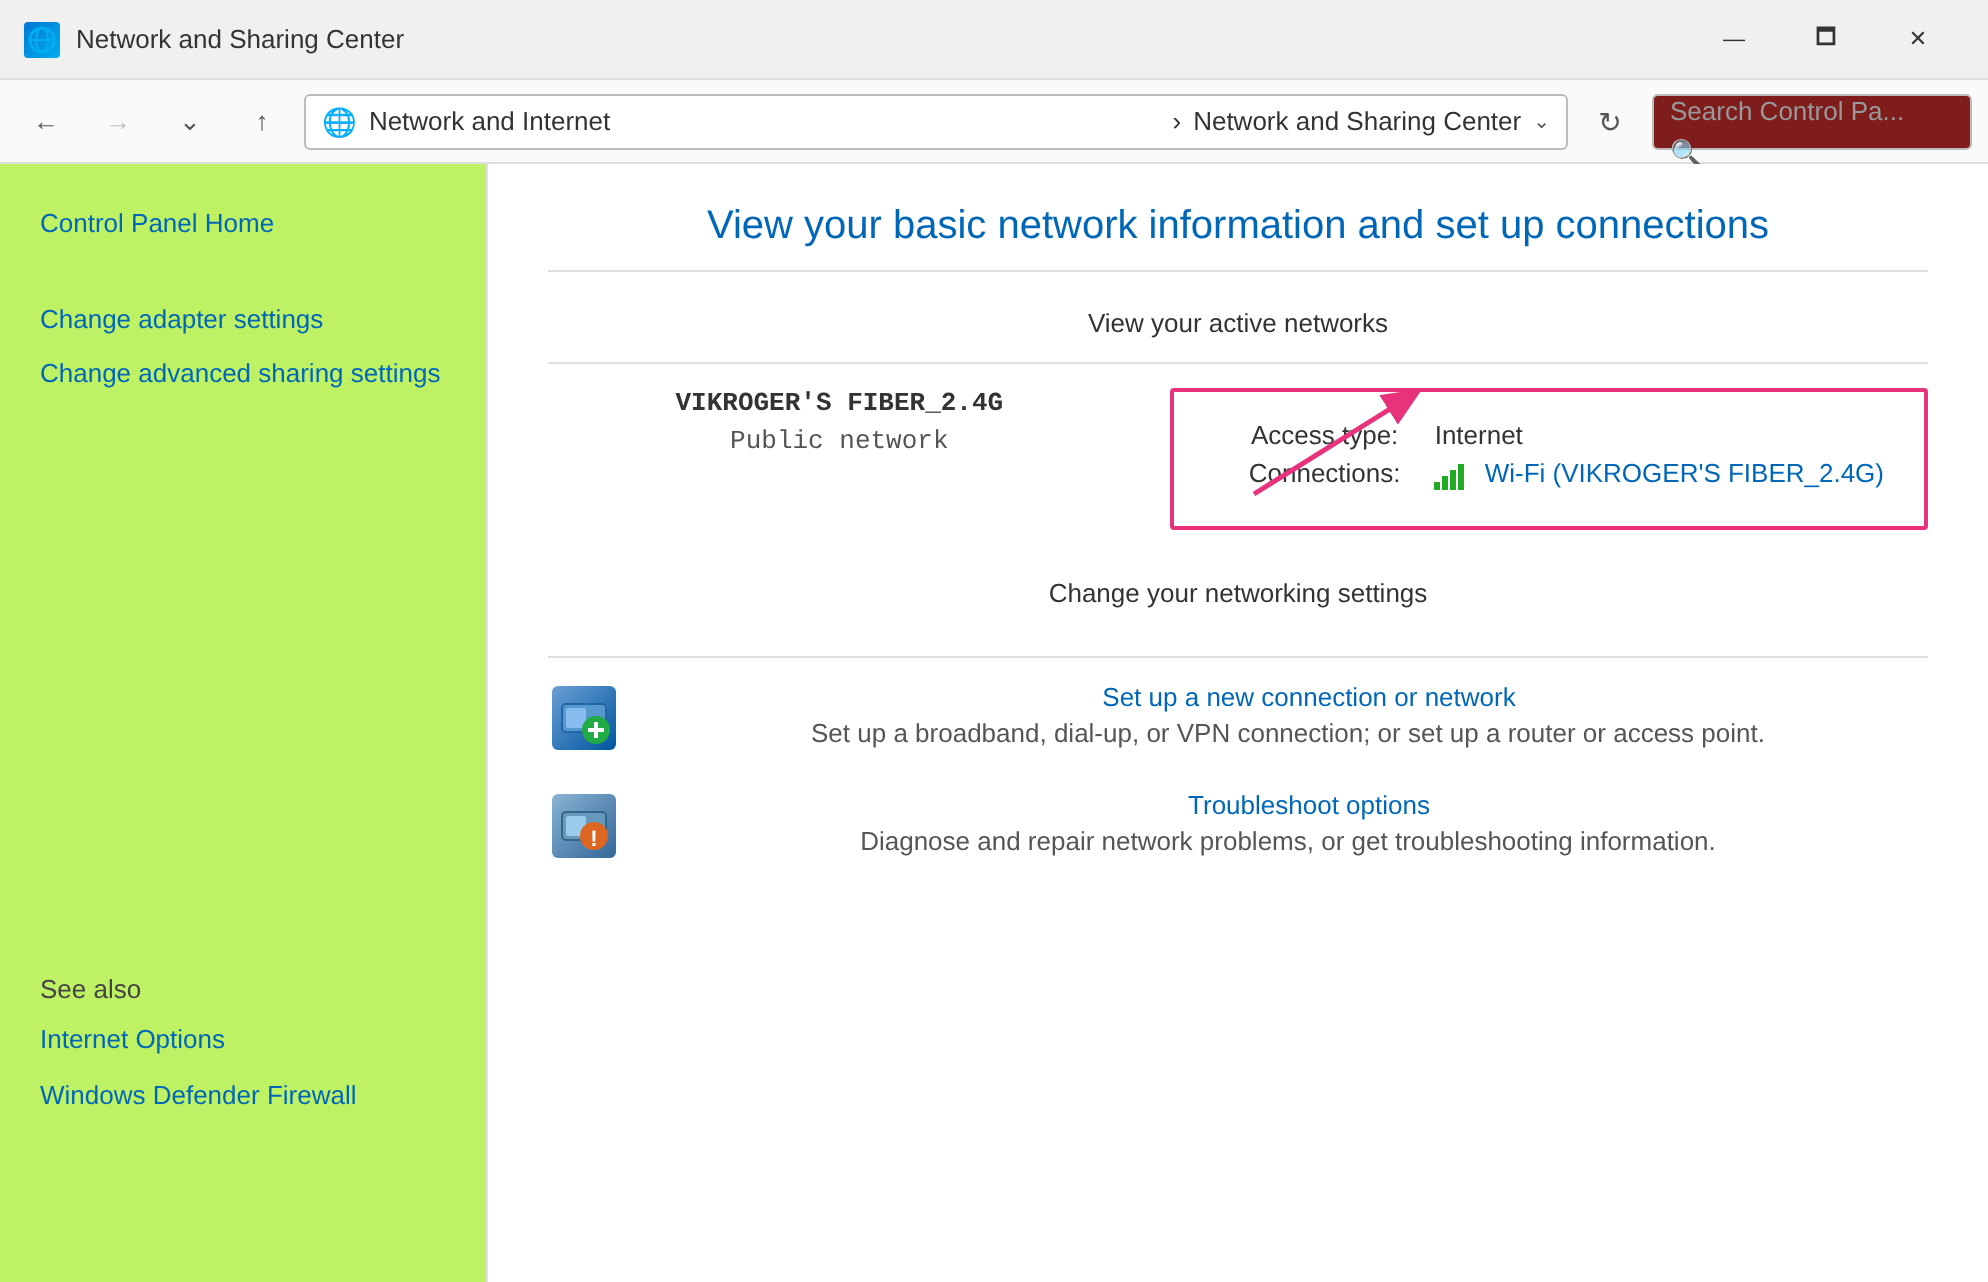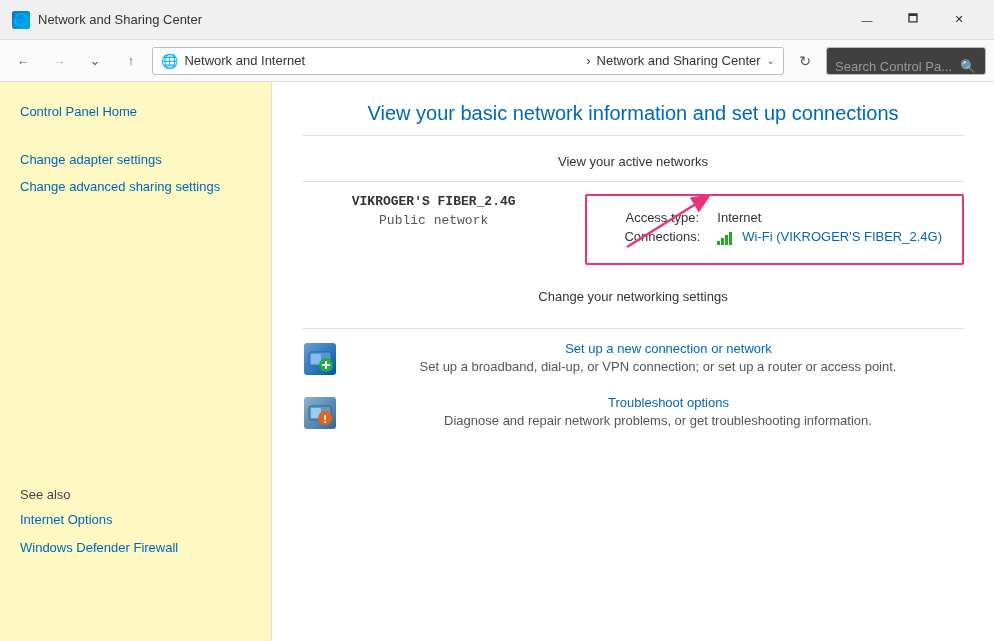--- a/index.html
+++ b/index.html
@@ -64,38 +64,38 @@
     .address-drop { color: #555; font-size: 10px; cursor: pointer; }
     .refresh-btn {
       width: 30px; height: 28px; display: flex; align-items: center; justify-content: center;
       border: 1px solid transparent; border-radius: 3px; cursor: pointer; color: #555;
       background: transparent; font-size: 14px;
     }
     .search-field {
       width: 160px; height: 28px;
       border: 1px solid #bbb;
       border-radius: 3px;
-      background: #404040;
-      display: flex;
-      align-items: flex-end;
+      background: #7f1d1d;
+      display: flex;
+      align-items: flex-start;
       padding: 0 8px;
       gap: 6px;
-      color: #999; font-size: 13px;
+      color: #999; font-size: 13px; flex-direction: column;
     }
 
     
     .main-layout {
       display: flex;
       height: calc(641px - 82px);
     }
 
     
     .sidebar {
-      width: 272px;
-      background: #fef9c3;
+      width: 244px;
+      background: #bef264;
       border-right: 1px solid #e0e0e0;
       padding: 16px 0;
       flex-shrink: 0;
     }
     .sidebar-link {
       display: block;
       padding: 4px 20px;
       color: #0067b8;
       text-decoration: none;
       font-size: 13px;

